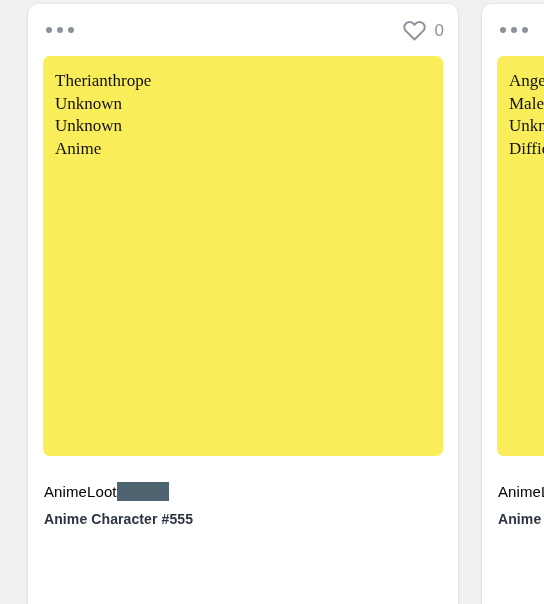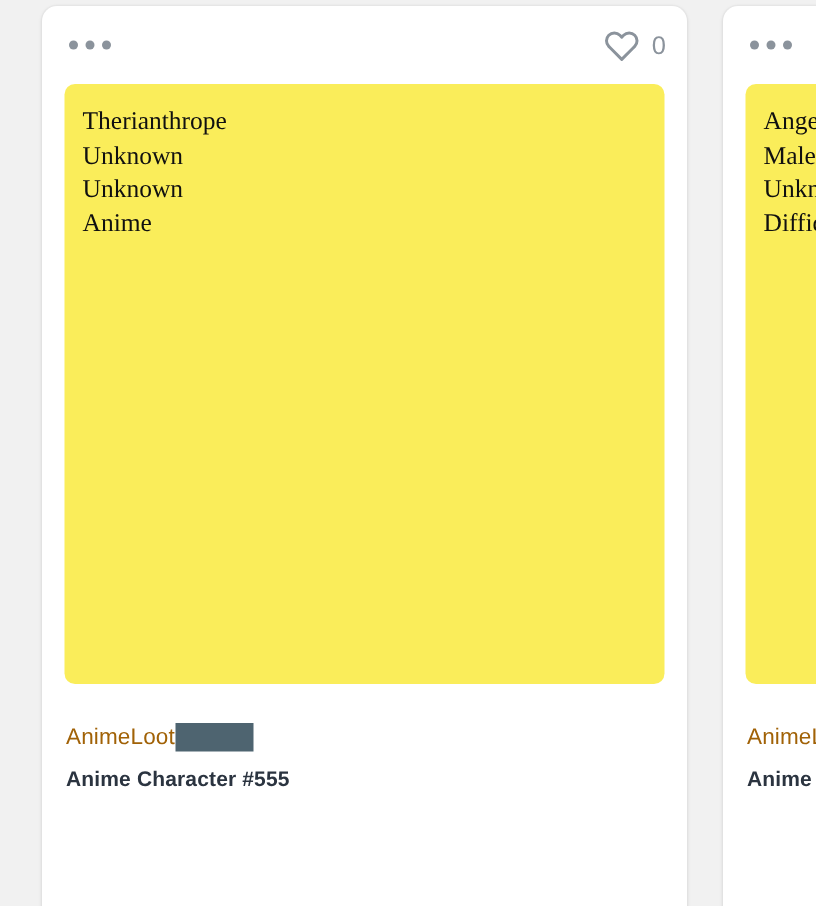--- a/index.html
+++ b/index.html
@@ -111,21 +111,21 @@
   .card-meta {
     padding: 26px 0 0 16px;
   }
   .collection-row {
     display: flex;
     align-items: center;
     height: 19px;
   }
   .collection-name {
     font-size: 15px;
-    color: #a16207;
+    color: #000000;
     letter-spacing: 0.1px;
     line-height: 19px;
   }
   .redacted-block {
     width: 52px;
     height: 19px;
     background: #4e6470;
     margin-left: 0px;
   }
   .item-title {

